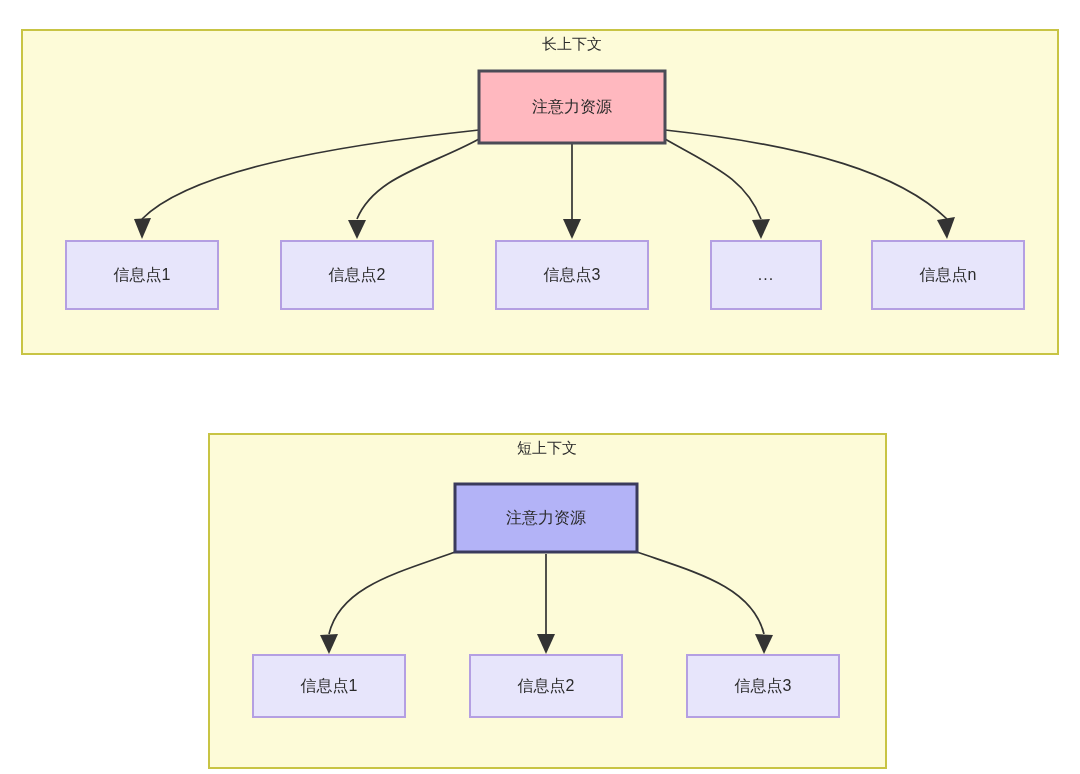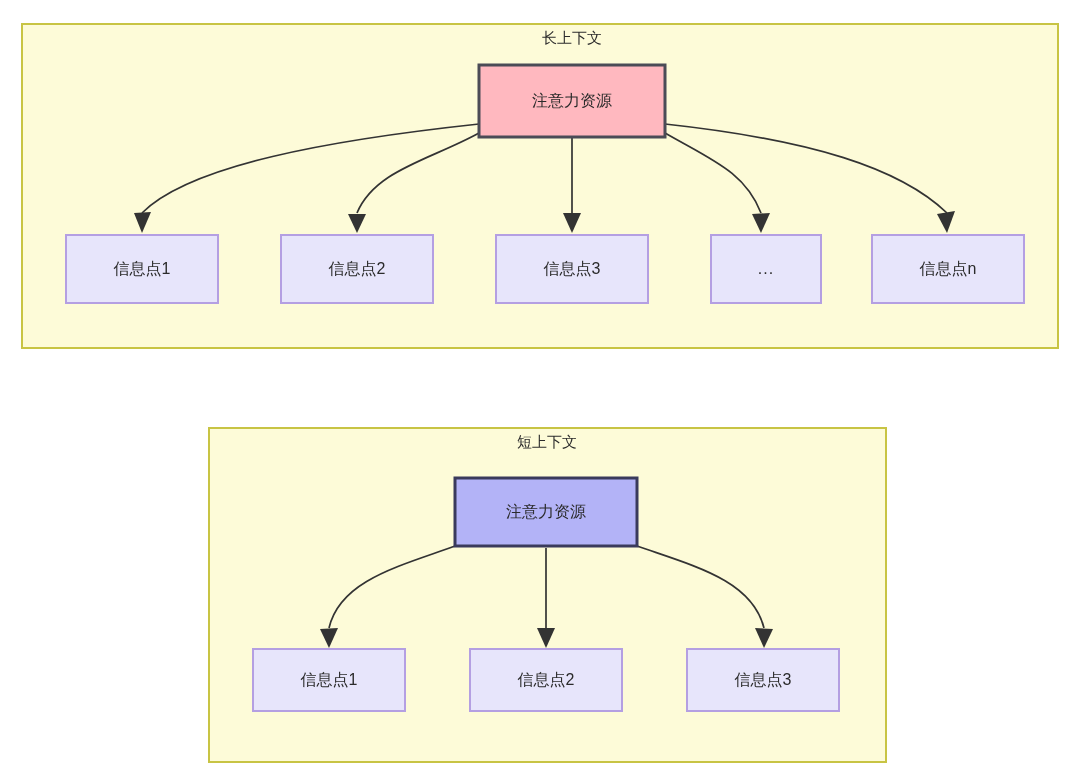--- a/index.html
+++ b/index.html
@@ -10,21 +10,21 @@
   body {
     width: 1080px;
     height: 774px;
     position: relative;
     overflow: hidden;
     font-family: "Liberation Sans", "DejaVu Sans", sans-serif;
   }
   #stage {
     position: absolute;
     left: 0;
-    top: 0;
+    top: 6px;
     width: 1080px;
     height: 670px;
     border-radius: 13px;
   }
   #stage svg {
     display: block;
     width: 1080px;
     height: 774px;
   }
   .container-box {

